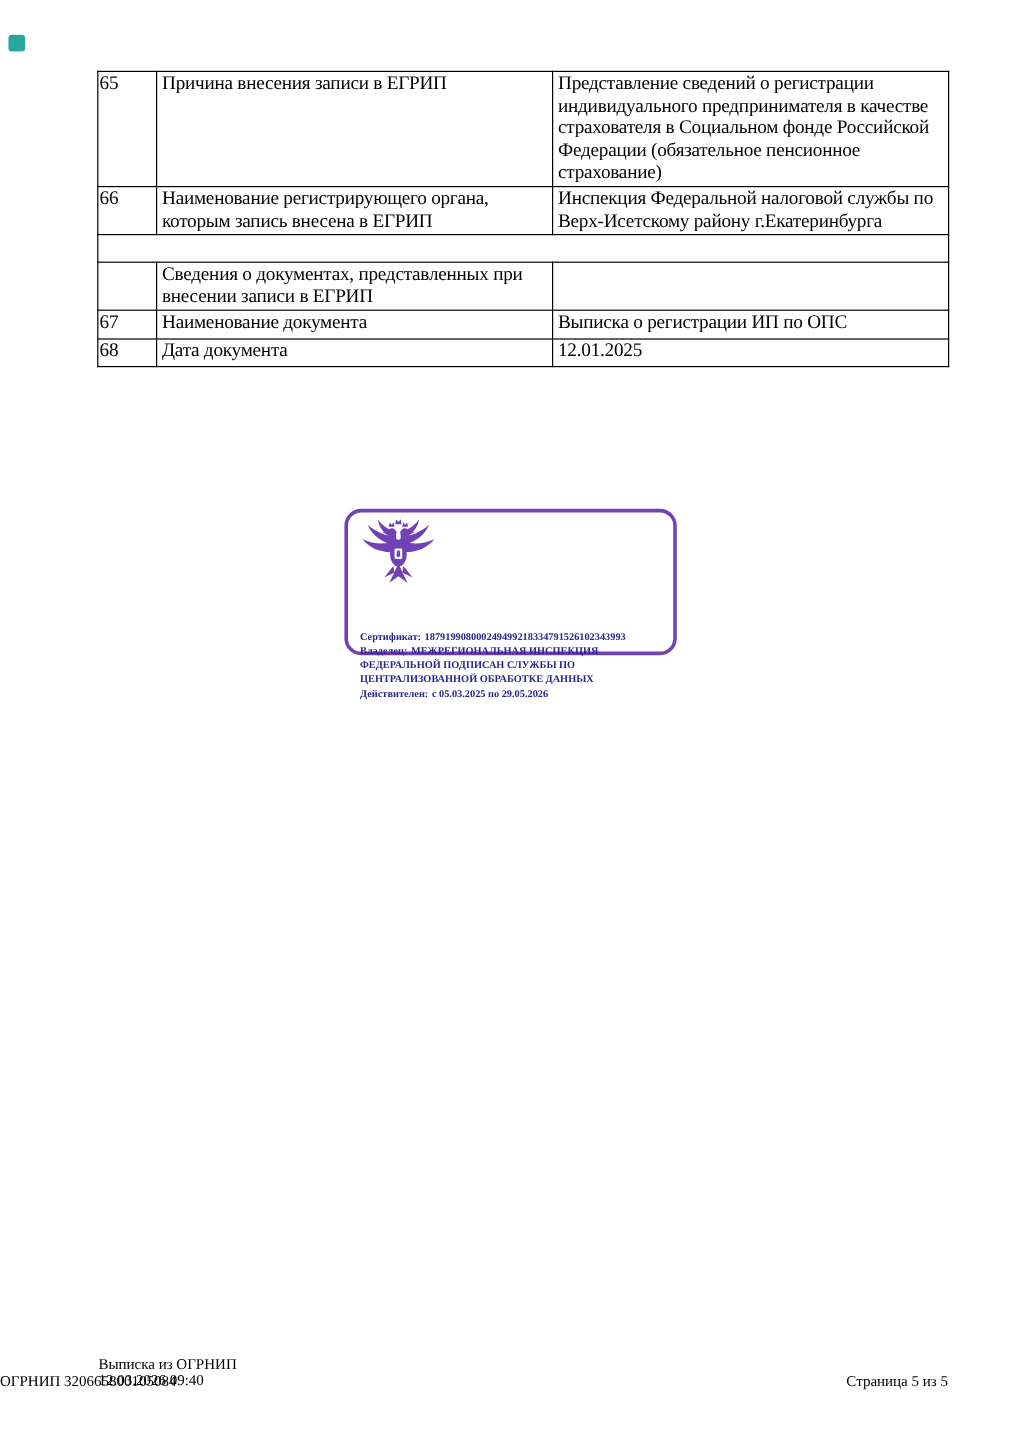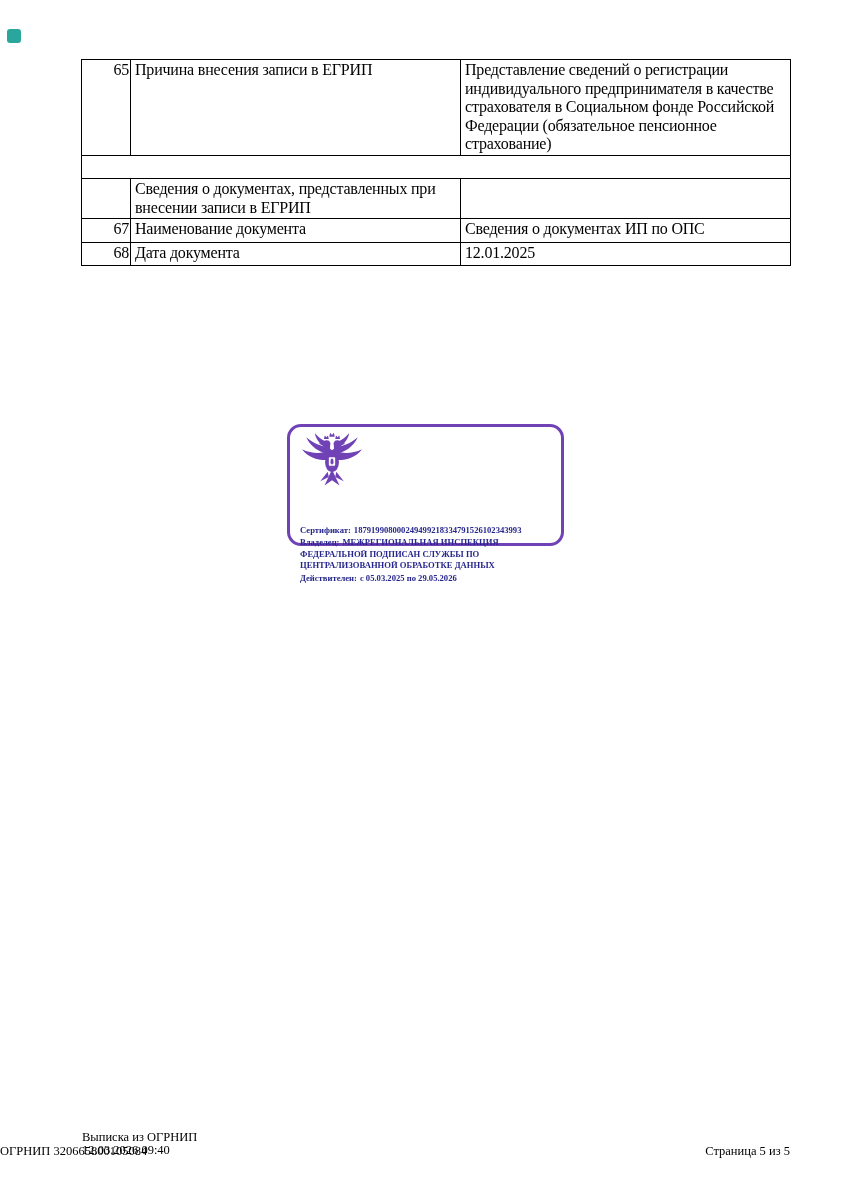--- a/index.html
+++ b/index.html
@@ -28,21 +28,21 @@
     border-collapse:collapse;
     table-layout:fixed;
     font-size:16px; line-height:18.6px;
     letter-spacing:-0.2px;
   }
   table.egrip td {
     border:1px solid #000;
     vertical-align:top;
     padding:1px 3px 1px 4px;
   }
-  table.egrip td.num { text-align:right; padding-left:1px; padding-right:1px; }
+  table.egrip td.num { text-align:left; padding-left:1px; padding-right:1px; }
   tr.h65 { height:93px; }
   tr.h66 { height:38px; }
   tr.spacer { height:23px; }
   tr.hsec { height:40px; }
   tr.h67 { height:24px; }
   tr.h68 { height:23px; }
 
   
   .note {
     position:absolute; left:83px; top:344px; width:707px;
@@ -100,32 +100,37 @@
       <col style="width:49px">
         <col style="width:330px">
         <col style="width:330px">
     </colgroup>
     <tbody>
       <tr class="h65">
         <td class="num">65</td>
         <td>Причина внесения записи в ЕГРИП</td>
         <td>Представление сведений о регистрации индивидуального предпринимателя в качестве страхователя в Социальном фонде Российской Федерации (обязательное пенсионное страхование)</td>
       </tr>
+      <tr class="h66">
+        <td class="num">66</td>
+        <td>Наименование регистрирующего органа, которым запись внесена в ЕГРИП</td>
+        <td>Инспекция Федеральной налоговой службы по Верх-Исетскому району г.Екатеринбурга</td>
+      </tr>
       <tr class="spacer">
         <td colspan="3"></td>
       </tr>
       <tr class="hsec">
         <td class="num"></td>
         <td>Сведения о документах, представленных при внесении записи в ЕГРИП</td>
         <td></td>
       </tr>
       <tr class="h67">
         <td class="num">67</td>
         <td>Наименование документа</td>
-        <td>Сведения о документах ИП по ОПС</td>
+        <td>Выписка о регистрации ИП по ОПС</td>
       </tr>
       <tr class="h68">
         <td class="num">68</td>
         <td>Дата документа</td>
         <td>12.01.2025</td>
       </tr>
     </tbody>
   </table>
 
 

